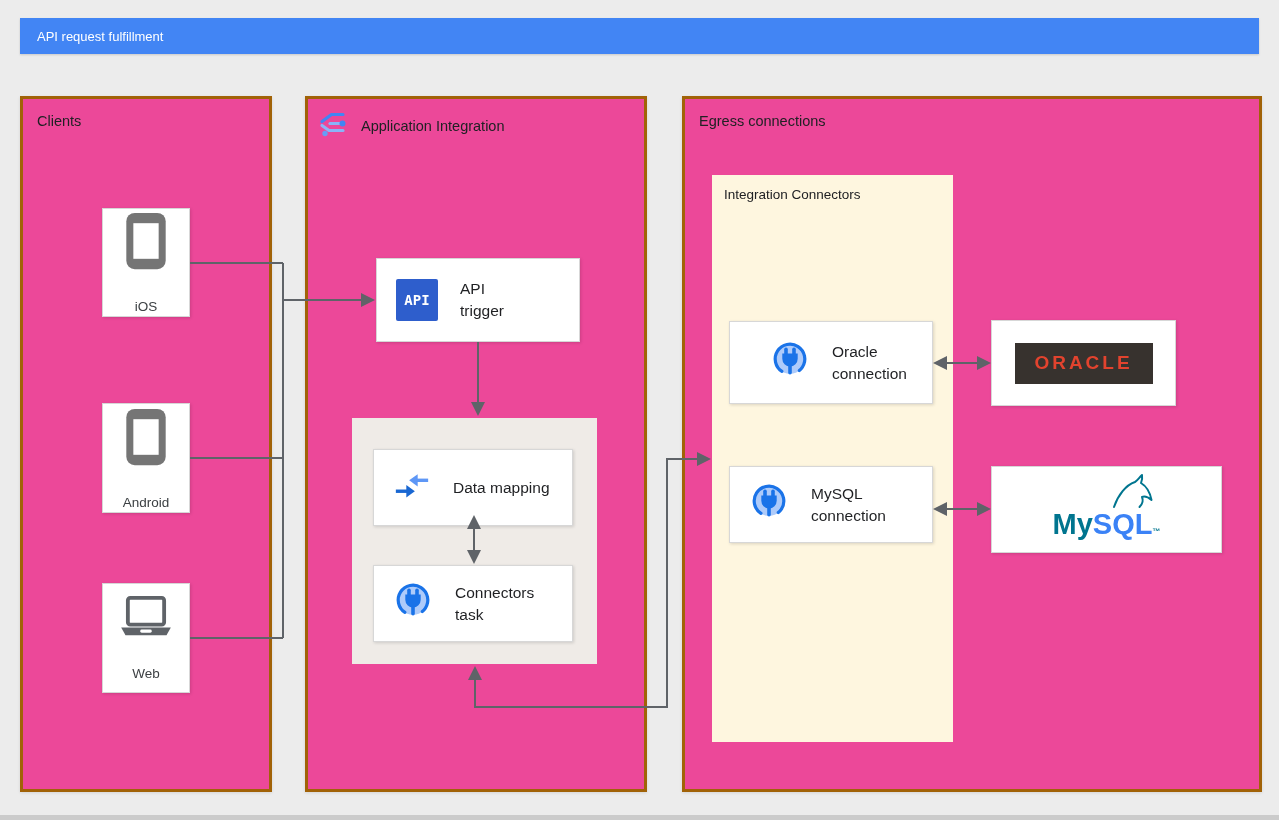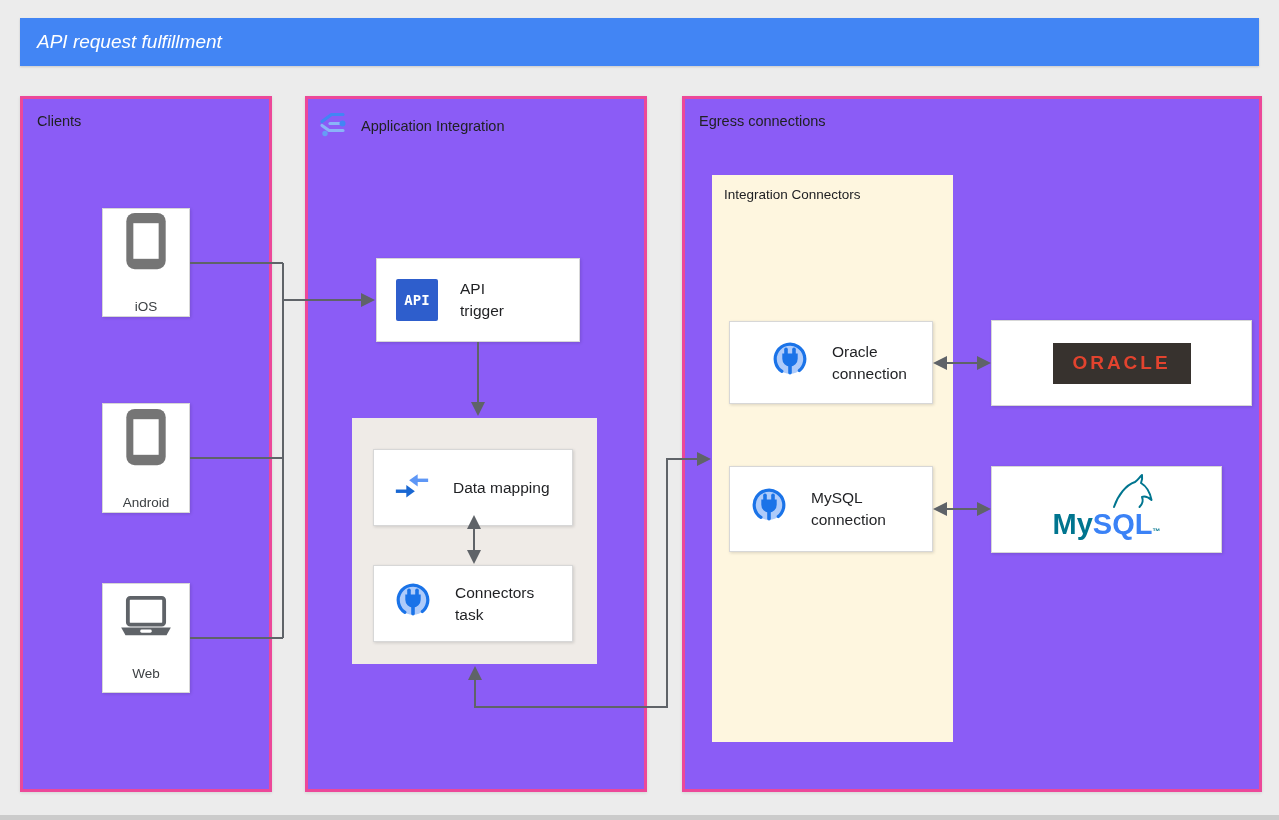--- a/index.html
+++ b/index.html
@@ -1,23 +1,23 @@
 <!DOCTYPE html>
 <html><head>
 <meta charset="utf-8">
 <style>
   html,body{margin:0;padding:0;background:#ECECEC;font-family:"Liberation Sans",sans-serif;}
   .stage{position:relative;width:1279px;height:820px;background:#ECECEC;overflow:hidden;}
   .bottom-strip{position:absolute;left:0;bottom:0;width:100%;height:5px;background:#cbcbcb;}
 
-  .title-bar{position:absolute;left:20px;top:18px;width:1239px;height:48px;background:#4285F4;
-    color:#ffffff;font-size:19px;display:flex;align-items:center;padding-left:17px;box-sizing:border-box;
-    box-shadow:0 1px 2px rgba(0,0,0,.15);font-style:italic;}
-
-  .panel{position:absolute;background:#8b5cf6;border:3px solid #ec4899;box-sizing:border-box;
+  .title-bar{position:absolute;left:20px;top:18px;width:1239px;height:36px;background:#4285F4;
+    color:#ffffff;font-size:13px;display:flex;align-items:center;padding-left:17px;box-sizing:border-box;
+    box-shadow:0 1px 2px rgba(0,0,0,.15);}
+
+  .panel{position:absolute;background:#ec4899;border:3px solid #a16207;box-sizing:border-box;
     box-shadow:0 1px 3px rgba(0,0,0,.10);}
   .panel-label{position:absolute;top:14px;left:14px;font-size:14.5px;color:#202124;}
 
   .app-header{position:absolute;top:9px;left:8px;display:flex;align-items:center;gap:13px;}
   .app-header .label{font-size:14.5px;color:#202124;}
 
   .subpanel-gray{position:absolute;left:352px;top:418px;width:245px;height:246px;background:#EFEBE7;}
   .subpanel-yellow{position:absolute;left:712px;top:175px;width:241px;height:567px;background:#FEF6DF;}
   .subpanel-yellow .panel-label{font-size:13.5px;top:12px;left:12px;}
 
@@ -152,35 +152,35 @@
         <circle cx="20" cy="19" r="14.8" fill="none" stroke="#1A73E8" stroke-width="3.2" stroke-dasharray="74 19" stroke-linecap="round" transform="rotate(123 20 19)"></circle>
         <rect x="14.2" y="7.5" width="3.6" height="9" rx="1.8" fill="#1A73E8"></rect>
         <rect x="22.2" y="7.5" width="3.6" height="9" rx="1.8" fill="#1A73E8"></rect>
         <path d="M12.3 13.5 h15.4 v5.2 a7.7 7.7 0 0 1 -15.4 0 z" fill="#1A73E8"></path>
         <rect x="18.2" y="24" width="3.6" height="10.5" rx="1.8" fill="#1A73E8"></rect>
       </svg>
     </span>
     <span class="label">Oracle connection</span>
   </div>
 
-  <div class="card node-card" style="left:729px;top:466px;width:204px;height:86px;">
+  <div class="card node-card" style="left:729px;top:466px;width:204px;height:77px;">
     <span>
       <svg width="40" height="42" viewBox="0 0 40 42">
         <circle cx="20" cy="19" r="15" fill="#AECBFA"></circle>
         <circle cx="20" cy="19" r="14.8" fill="none" stroke="#1A73E8" stroke-width="3.2" stroke-dasharray="74 19" stroke-linecap="round" transform="rotate(123 20 19)"></circle>
         <rect x="14.2" y="7.5" width="3.6" height="9" rx="1.8" fill="#1A73E8"></rect>
         <rect x="22.2" y="7.5" width="3.6" height="9" rx="1.8" fill="#1A73E8"></rect>
         <path d="M12.3 13.5 h15.4 v5.2 a7.7 7.7 0 0 1 -15.4 0 z" fill="#1A73E8"></path>
         <rect x="18.2" y="24" width="3.6" height="10.5" rx="1.8" fill="#1A73E8"></rect>
       </svg>
     </span>
     <span class="label">MySQL connection</span>
   </div>
 
-  <div class="card logo-card" style="left:991px;top:320px;width:261px;height:86px;">
+  <div class="card logo-card" style="left:991px;top:320px;width:185px;height:86px;">
     <div class="oracle-badge">
       <span class="txt">ORACLE</span>
     </div>
   </div>
 
   <div class="card" style="left:991px;top:466px;width:231px;height:87px;">
     <div class="mysql-logo">
       <span class="mysql-dolphin">
         <svg width="46" height="36" viewBox="0 0 46 36" fill="none">
           <path d="M4 34 C8 22, 16 12, 25 9 C27 8, 29 5, 32 2 C32.5 5, 32 7.5, 31 10 C36 13, 40 19, 41.5 27 C38 24, 34.5 23, 32 24 C33.5 27.5, 32.5 31, 29.5 34" stroke="#00758F" stroke-width="2" stroke-linecap="round" stroke-linejoin="round"></path>

